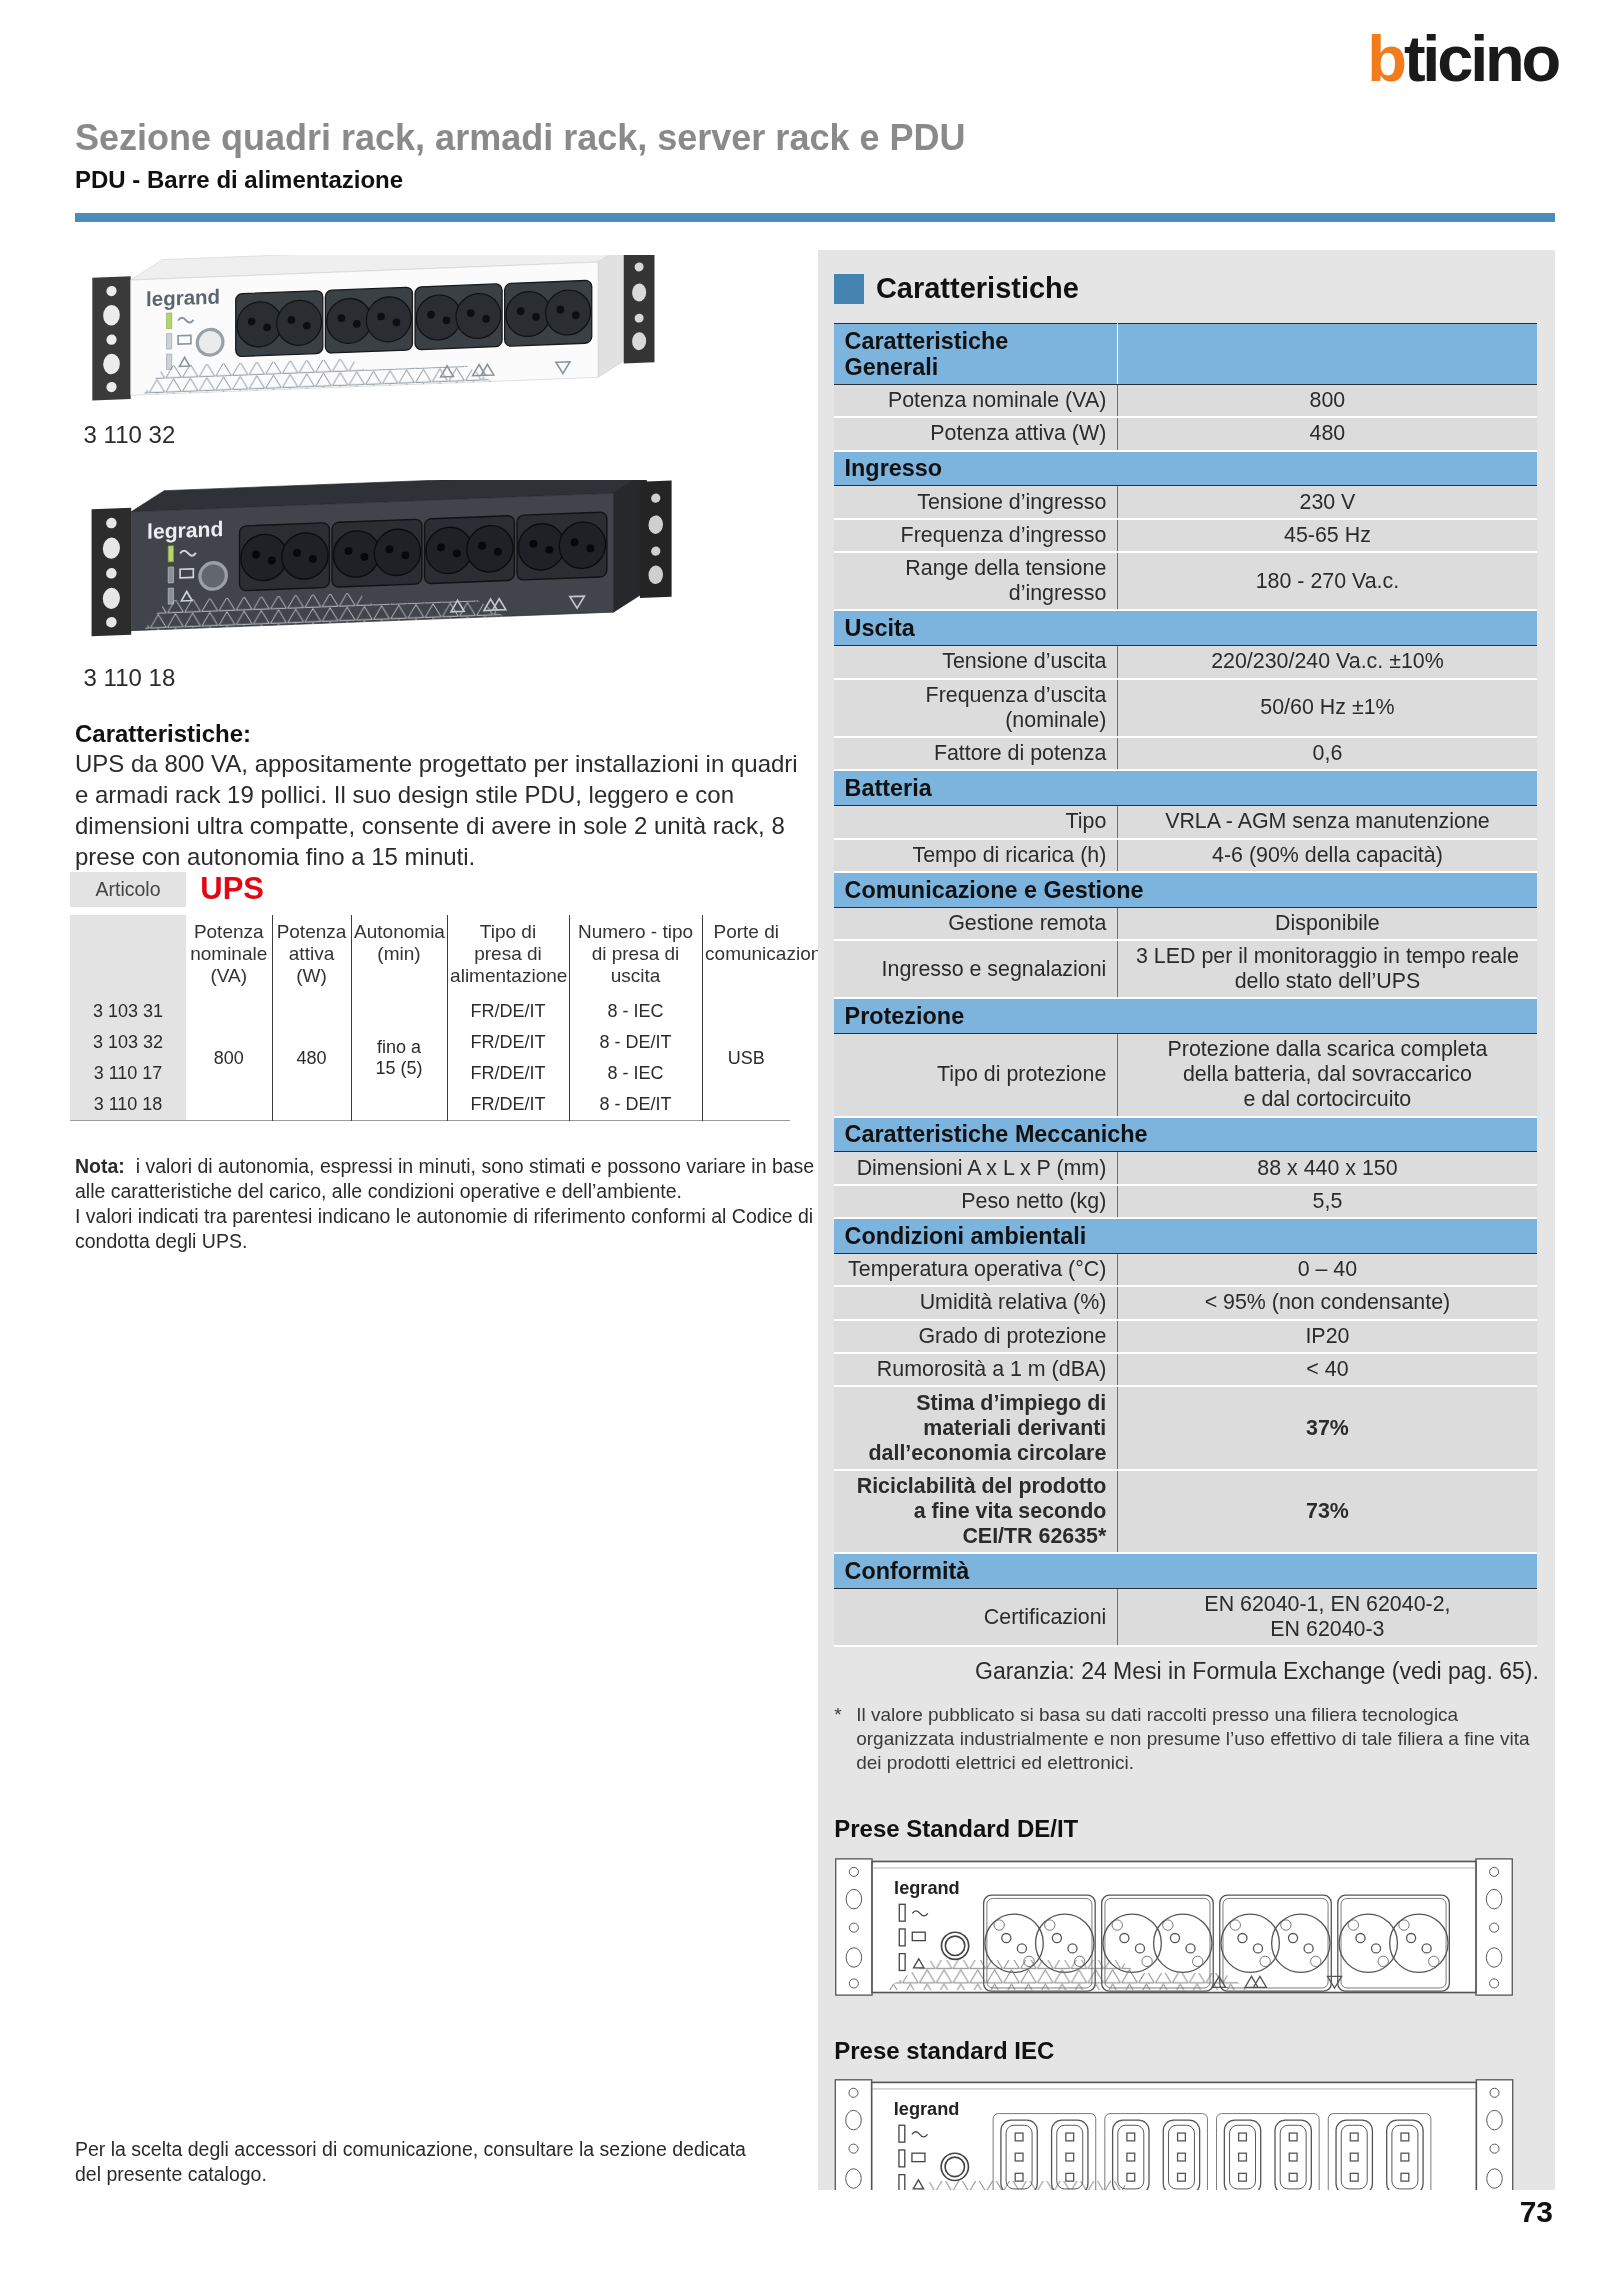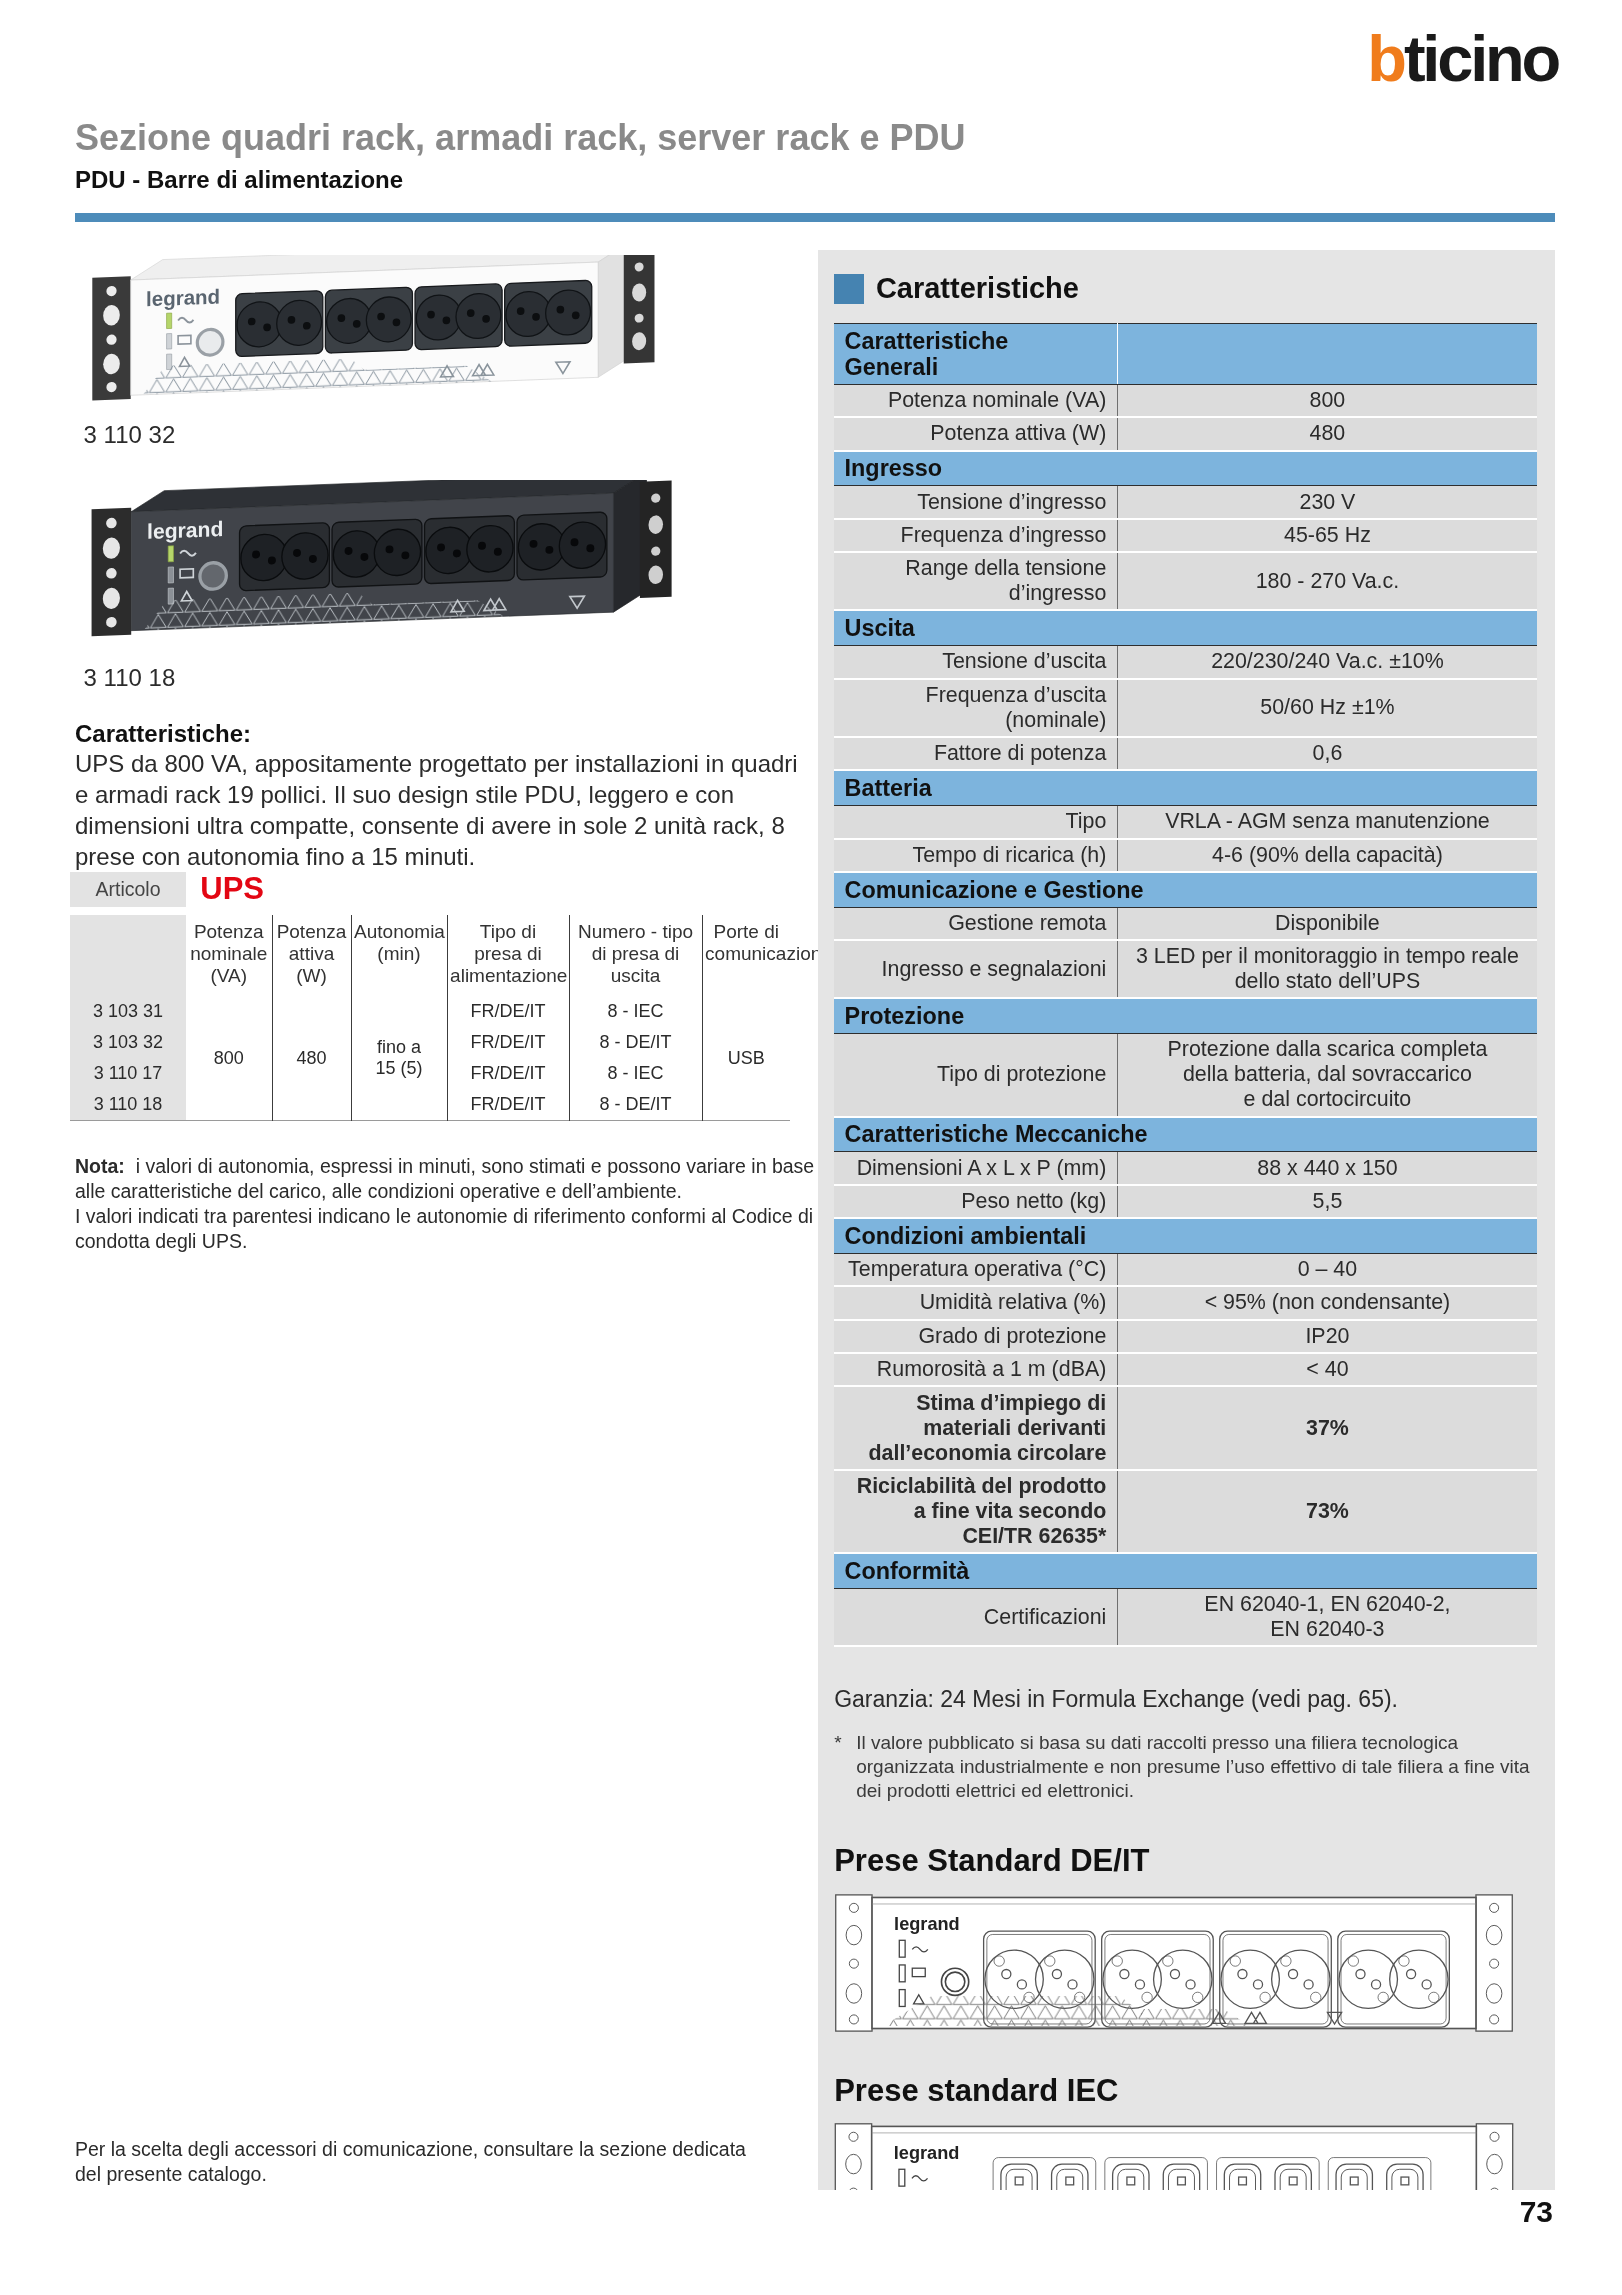--- a/index.html
+++ b/index.html
@@ -57,24 +57,24 @@
   table.spec td { font-size:21.4px; line-height:25px; padding:3.2px 10.4px; white-space:pre-line; }
   table.spec tr.row td { background:#dcdcdc; border-bottom:2.6px solid #fff; }
   table.spec td.lbl { width:283px; text-align:right; border-right:1.3px solid #6f6f6f; color:#2b2b2b; }
   table.spec td.val { text-align:center; color:#2b2b2b; }
   table.spec tr.b td { font-weight:bold; }
   table.spec tr.sec td { background:#7db4dd; font-weight:bold; font-size:23.4px; line-height:26px;
                          text-align:left; padding:3.9px 10.4px; border-top:1.3px solid #2e2e2e;
                          border-bottom:1.3px solid #2e2e2e; color:#111; }
   table.spec tr.sec td.sech { border-right:1.9px solid #fff; }
 
-  .garanzia { margin-top:39px; font-size:23px; color:#2b2b2b; }
+  .garanzia { margin-top:11px; font-size:23px; color:#2b2b2b;text-align:right; }
   .fnote { margin-top:18px; display:flex; font-size:19px; line-height:24px; color:#3a3a3a; width:702px; }
   .fnote .star { width:22px; flex:none; }
-  .diag-h { margin-top:38px; margin-bottom:11.7px; font-size:31px; font-weight:bold; color:#111; }
+  .diag-h { margin-top:38px; margin-bottom:11.7px; font-size:24px; font-weight:bold; color:#111; }
   .diag-h.first { margin-top:40px; }
   svg { display:block; }
 </style>
 </head>
 <body>
 
 <div id="page">
 
   <div class="logo">
     <span class="b">b</span><span class="rest">ticino</span>

